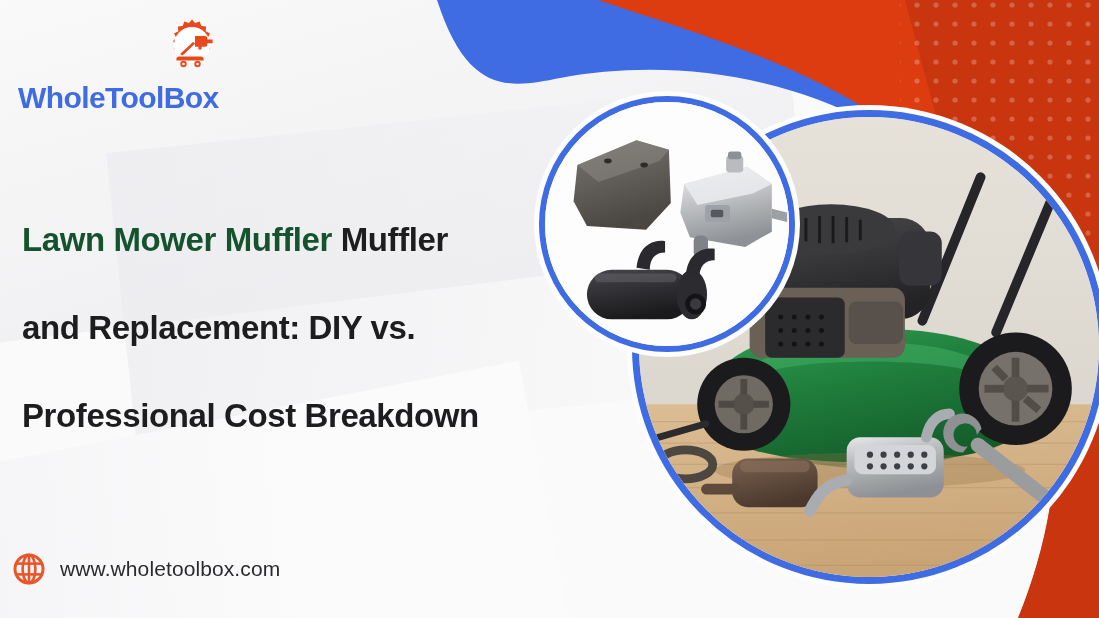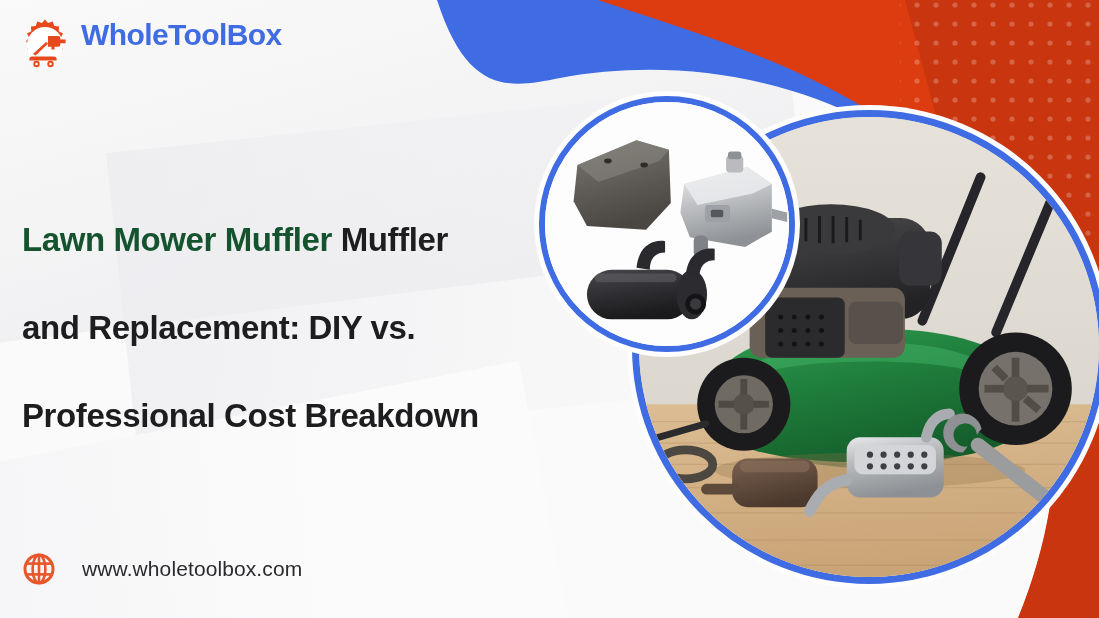--- a/index.html
+++ b/index.html
@@ -39,22 +39,23 @@
   
   .orange-wrap { position:absolute; inset:0; pointer-events:none; }
   .orange-wrap svg { position:absolute; inset:0; }
 
   
   .blue-wrap { position:absolute; inset:0; pointer-events:none; }
 
   
   .logo {
     position:absolute; left:18px; top:18px;
-    display:flex; align-items:flex-start; gap:9px;
+    display:flex; align-items:flex-end; gap:9px;
     z-index:30;
+    flex-direction:column;
   }
   .logo-mark { width:54px; height:54px; display:block; }
   .logo-text {
     font-size:30px; font-weight:700; letter-spacing:-.6px;
     color:#3f6be3; white-space:nowrap;
     font-family:"Liberation Sans", sans-serif;
   }
 
   
   .headline {
@@ -62,22 +63,22 @@
     width:560px; z-index:25;
   }
   .hl-line {
     font-size:33px; font-weight:800; letter-spacing:-.4px;
     line-height:88px; color:#1d1d1f; white-space:nowrap;
   }
   .hl-accent { color:#14532d; }
 
   
   .site {
-    position:absolute; left:22px; top:552px;
-    display:flex; align-items:center; gap:26px; z-index:25;
+    position:absolute; left:12px; top:552px;
+    display:flex; align-items:center; gap:14px; z-index:25;
   }
   .globe { width:34px; height:34px; display:block; }
   .site-url {
     font-size:21px; font-weight:500; color:#2b2b2e; letter-spacing:.1px;
   }
 
   
   .circle-big {
     position:absolute;
     left:632px; top:110px;

